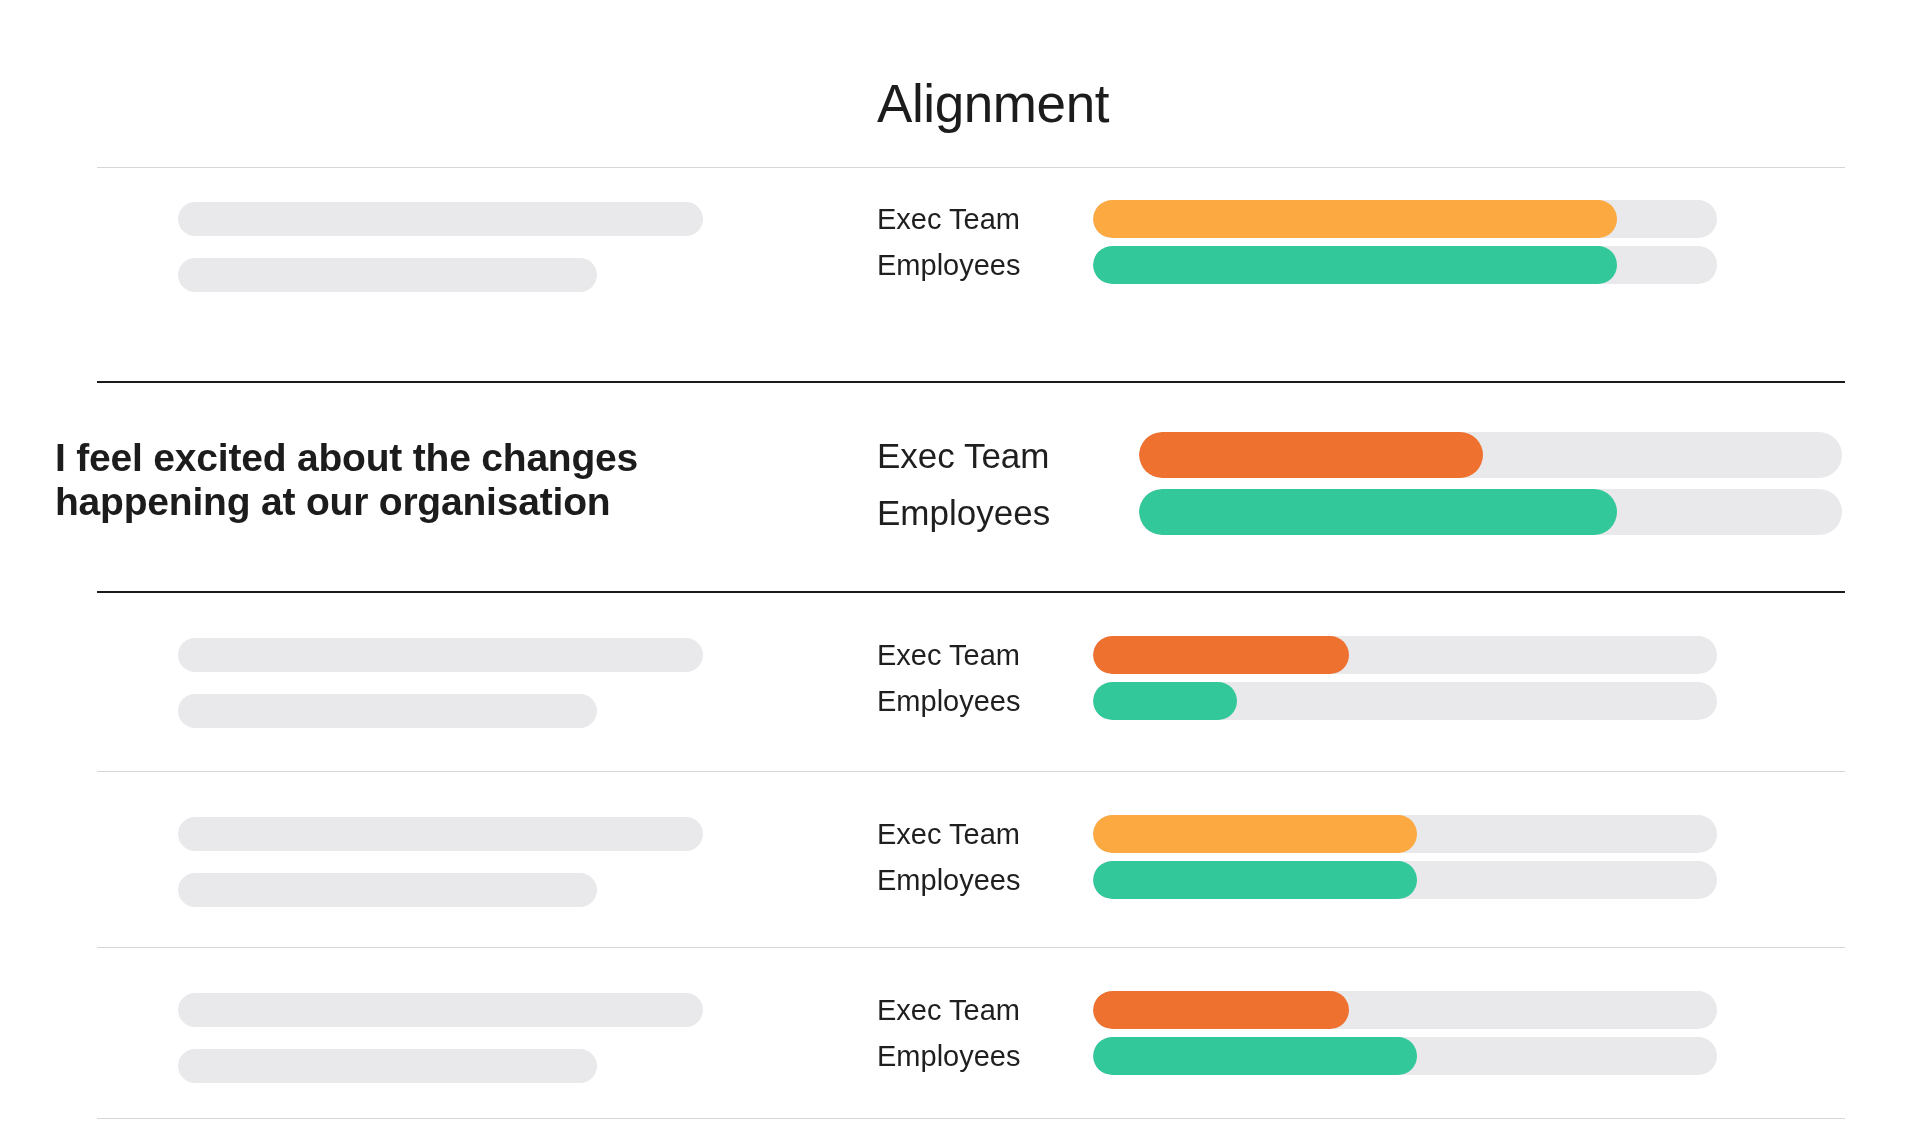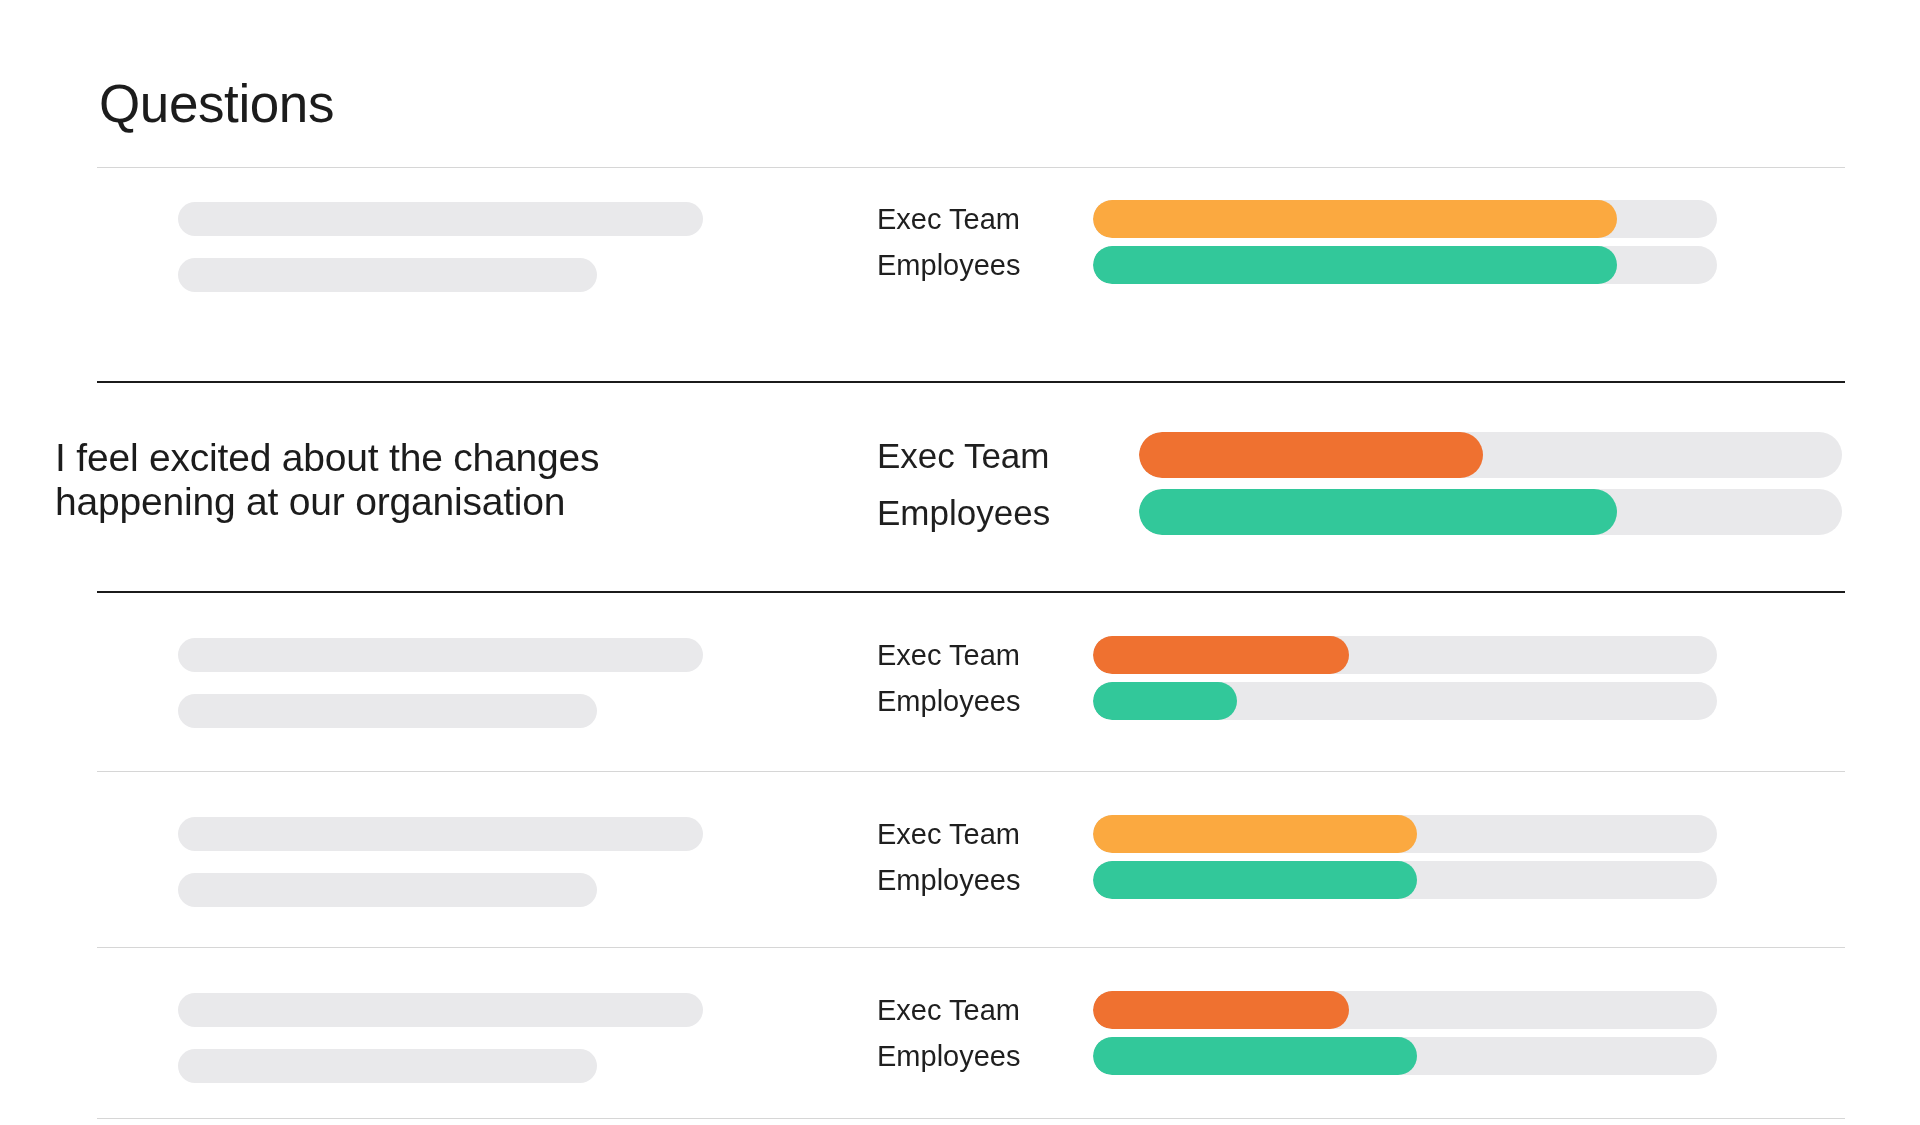--- a/index.html
+++ b/index.html
@@ -79,21 +79,21 @@
     height: 34px;
   }
   .skeleton + .skeleton { margin-top: 22px; }
 
   .q-text {
     position: absolute;
     left: 55px;
     top: 0;
     width: 680px;
     font-size: 39px;
-    font-weight: 400;
+    font-weight: 700;
     line-height: 1.12;
     letter-spacing: -0.2px;
     color: #1c1c1c;
   }
 
   
   .align-cell {
     position: absolute;
     top: 0;
   }
@@ -140,21 +140,21 @@
   .scale-big .bar-line + .bar-line { margin-top: 11px; }
   .scale-big .bar-label { font-size: 35px; left: 0; }
   .scale-big .bar-track { left: 262px; width: 703px; height: 46px; }
 </style>
 </head>
 <body style="background: rgb(255, 255, 255);">
 
 <div id="page">
 
   <div class="header-row">
-    <div class="col-header questions">Questions</div>
+    <div class="col-header alignment">Alignment</div>
   </div>
 
   <div class="divider wide" style="top: 167px; background: rgb(214, 214, 214);"></div>
 
   <div class="row" style="top:194px; height:116px;">
     <div class="q-cell" style="top:8px;">
       <div class="skeleton" style="width: 525px; background: rgb(233, 233, 235);"></div>
       <div class="skeleton" style="width: 419px; background: rgb(233, 233, 235);"></div>
     </div>
     <div class="align-cell scale-normal" style="left:877px; top:6px;">

